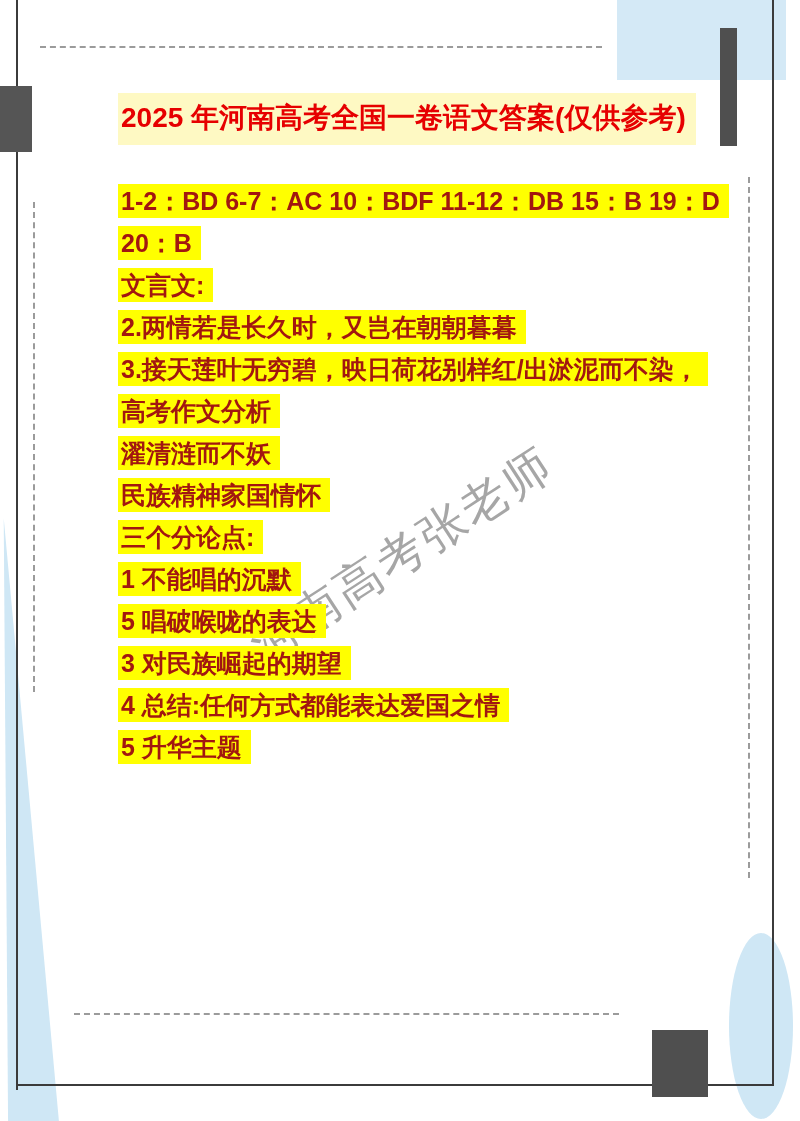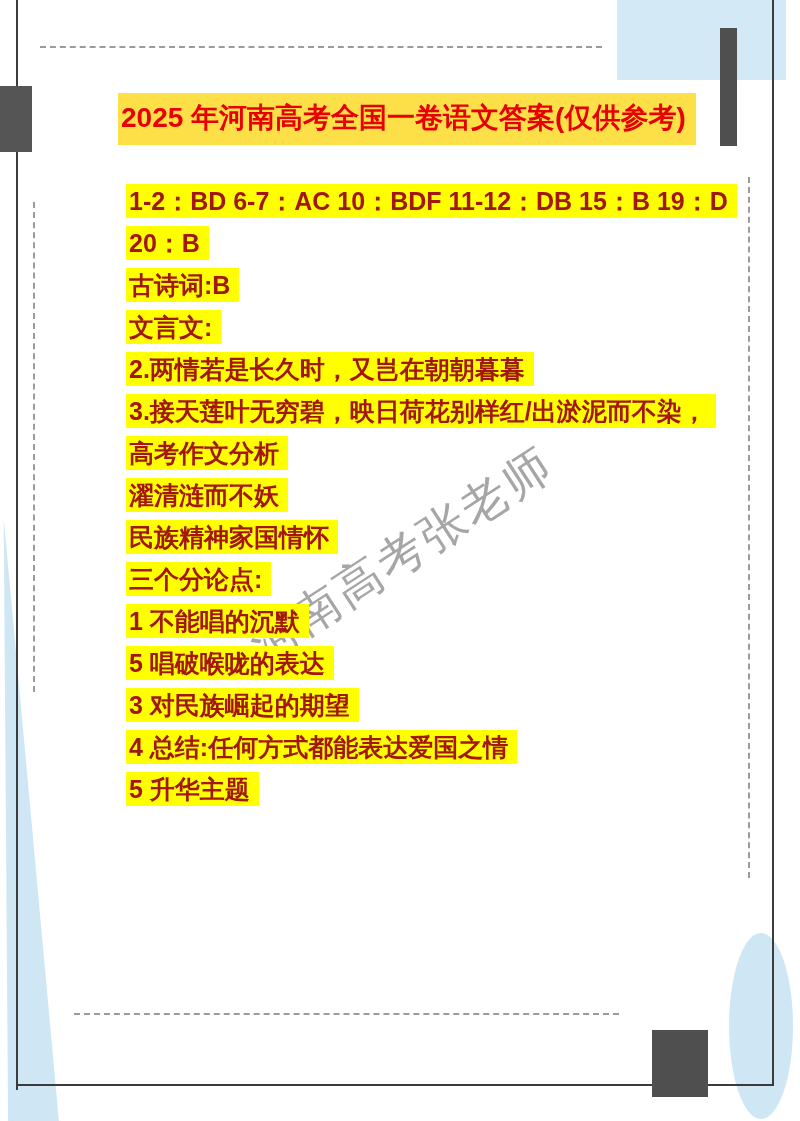--- a/index.html
+++ b/index.html
@@ -36,23 +36,23 @@
     transform:translate(-50%,-50%) rotate(-33deg);
     font-size:47px;letter-spacing:3px;font-weight:400;
     color:rgba(150,150,150,0.85);
   }
 
   
   .content{left:118px;top:0;width:640px;z-index:6;}
   .doc-title{position:absolute;left:0;top:93px;white-space:nowrap;}
   .doc-title .hl{
     font-size:28px;font-weight:bold;color:#e60000;
-    background:#fde047;padding:6px 10px 8px 3px;display:inline-block;
+    background:#fef9c3;padding:6px 10px 8px 3px;display:inline-block;
   }
-  .lines{position:absolute;left:8px;top:184px;}
+  .lines{position:absolute;left:0;top:184px;}
   .line{margin:0 0 8px 0;white-space:nowrap;}
   .line .hl{
     display:inline-block;background:#ffff00;color:#a21710;
     font-size:25px;font-weight:bold;line-height:34px;
     padding:0 9px 0 3px;
   }
 </style>
 </head>
 <body>
 
@@ -75,21 +75,20 @@
 
 <div class="abs watermark">河南高考张老师</div>
 
 <div class="abs content">
   <div class="doc-title">
     <span class="hl">2025 年河南高考全国一卷语文答案(仅供参考)</span>
   </div>
   <div class="lines">
       <div class="line"><span class="hl">1-2：BD 6-7：AC 10：BDF 11-12：DB 15：B 19：D</span></div>
       <div class="line"><span class="hl">20：B</span></div>
-      <div class="line"><span class="hl">古诗词:B</span></div>
       <div class="line"><span class="hl">文言文:</span></div>
       <div class="line"><span class="hl">2.两情若是长久时，又岂在朝朝暮暮</span></div>
       <div class="line"><span class="hl">3.接天莲叶无穷碧，映日荷花别样红/出淤泥而不染，</span></div>
       <div class="line"><span class="hl">高考作文分析</span></div>
       <div class="line"><span class="hl">濯清涟而不妖</span></div>
       <div class="line"><span class="hl">民族精神家国情怀</span></div>
       <div class="line"><span class="hl">三个分论点:</span></div>
       <div class="line"><span class="hl">1 不能唱的沉默</span></div>
       <div class="line"><span class="hl">5 唱破喉咙的表达</span></div>
       <div class="line"><span class="hl">3 对民族崛起的期望</span></div>

